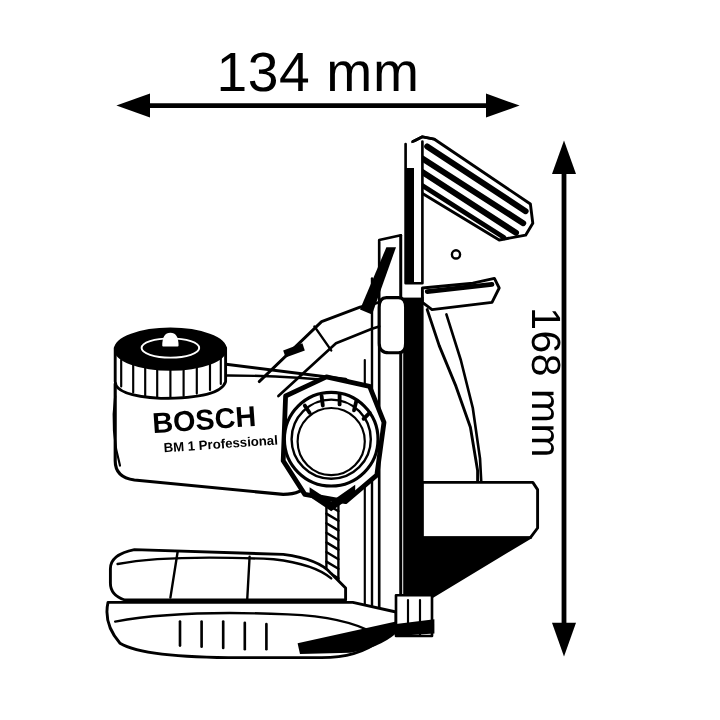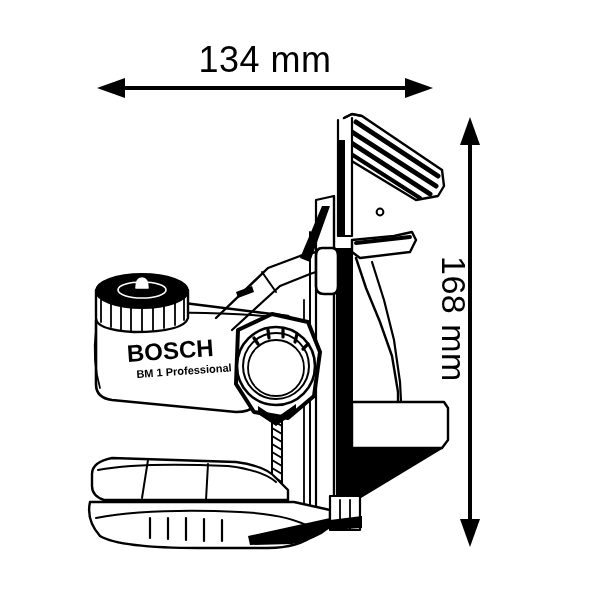--- a/index.html
+++ b/index.html
@@ -28,21 +28,21 @@
     font-family: "Liberation Sans", sans-serif;
     font-weight: 400;
     white-space: nowrap;
     letter-spacing: 0.5px;
   }
   #width-label {
     left: 0;
     top: 40px;
     width: 530px;
     text-align: center;
-    font-size: 36px;
+    font-size: 46px;
     line-height: 40px;
   }
   #height-label {
     left: 474px;
     top: 256px;
     font-size: 34px;
     line-height: 40px;
     transform: rotate(90deg);
     transform-origin: left top;
   }

